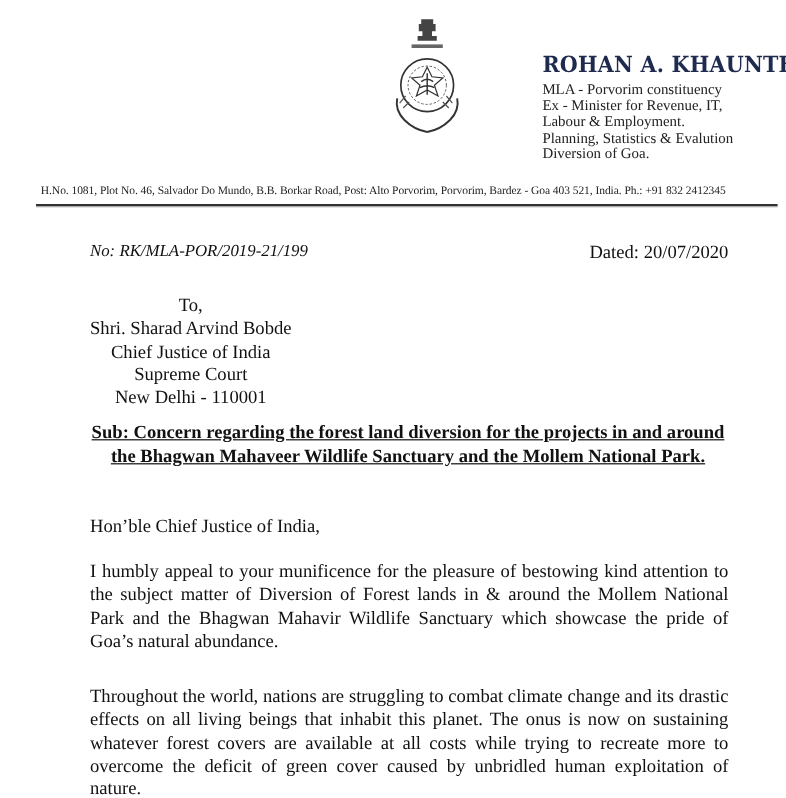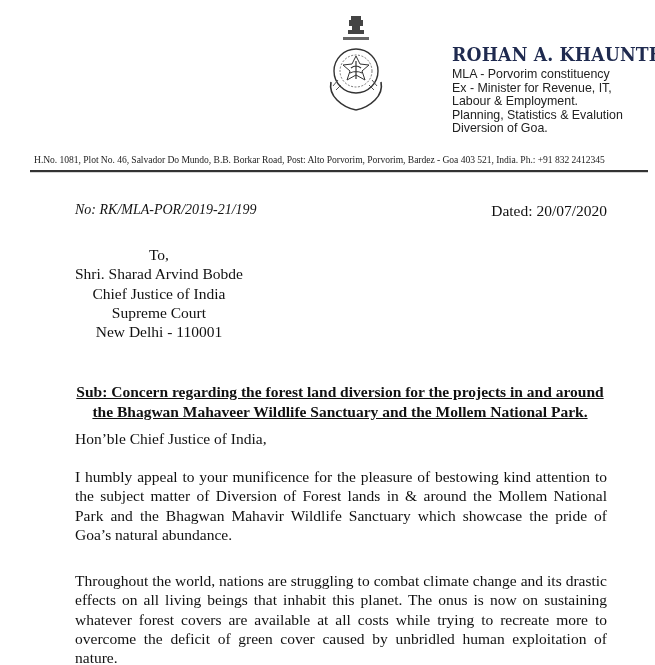--- a/index.html
+++ b/index.html
@@ -4,34 +4,34 @@
 <style>
   html, body { margin: 0; padding: 0; background: #ffffff; }
   body { width: 655px; height: 665px; position: relative; overflow: hidden; color: #111; }
   .serif { font-family: "Liberation Serif", "DejaVu Serif", serif; }
 
   .emblem { position: absolute; left: 327px; top: 14px; width: 58px; height: 102px; }
 
   .lh-block { position: absolute; left: 452px; top: 44px; width: 200px; }
   .lh-name { font-family: "DejaVu Serif", serif; font-weight: bold; color: #1f2a4f;
              font-size: 18.5px; letter-spacing: 0.2px; line-height: 22px; transform: scaleX(0.93); transform-origin: left; white-space: nowrap; }
-  .lh-lines { margin-top: 2px; font-family: Liberation Sans, sans-serif; font-size: 12.4px; line-height: 13.6px; color: #222; white-space: nowrap; }
+  .lh-lines { margin-top: 2px; font-family: Liberation Serif, serif; font-size: 12.4px; line-height: 13.6px; color: #222; white-space: nowrap; }
 
   .address { position: absolute; left: 34px; top: 154px; width: 620px; font-family: Liberation Serif, serif;
              font-size: 9.6px; color: #222; white-space: nowrap; letter-spacing: -0.05px; }
   .rule { position: absolute; left: 30px; top: 170px; width: 618px; height: 1.5px; background: #333; }
   .rule-shadow { position: absolute; left: 30px; top: 172px; width: 618px; height: 1px; background: #aaa; opacity: .5; }
 
   .ref-no { position: absolute; left: 75px; top: 202px; font-size: 14px; font-style: italic; }
   .ref-date { position: absolute; right: 48px; top: 202px; font-size: 15.5px; }
 
   .to-block { position: absolute; left: 75px; top: 245px; font-size: 15.5px; line-height: 19.3px; text-align: center; }
 
   .subject { position: absolute; left: 70px; top: 351px; width: 540px; text-align: center; font-weight: bold;
-             text-decoration: underline; font-size: 15.5px; line-height: 19.5px; margin-top: 31px; }
+             text-decoration: underline; font-size: 15.5px; line-height: 19.5px; }
 
   .salutation { position: absolute; left: 75px; top: 430px; font-size: 15.5px; }
 
   .para { position: absolute; left: 75px; width: 532px; text-align: justify; font-size: 15.5px; line-height: 19.3px; }
   .para1 { top: 467px; font-family: Liberation Serif, serif; }
   .para2 { top: 571px; }
 </style>
 </head>
 <body class="serif">
 

